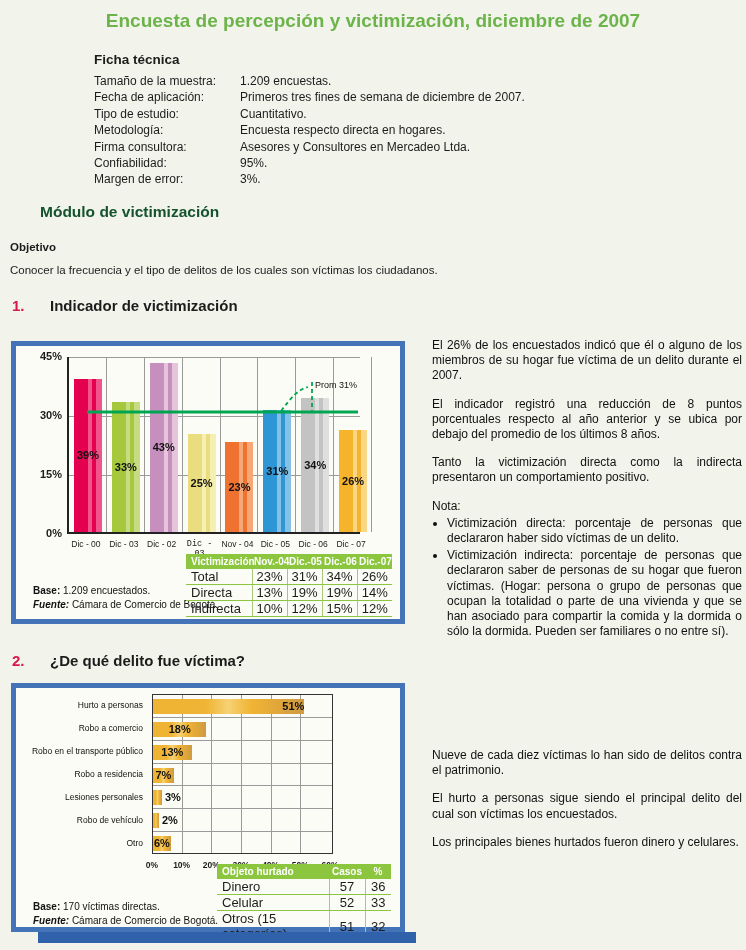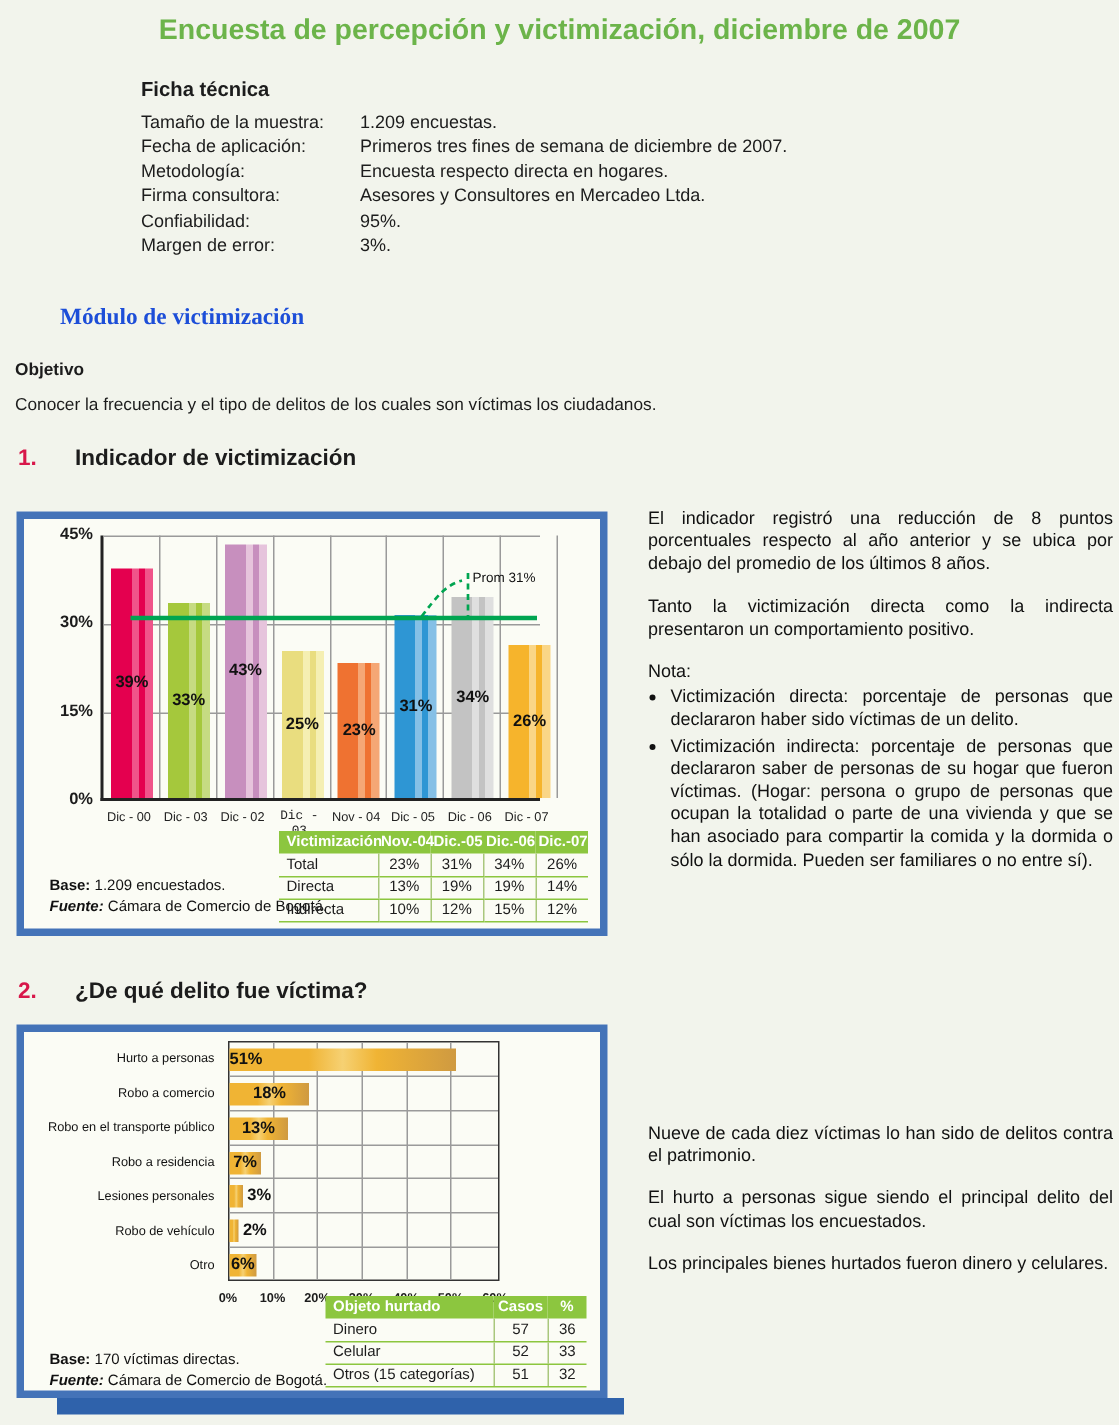--- a/index.html
+++ b/index.html
@@ -11,21 +11,21 @@
   }
   .title{ position:absolute; top:10px; left:0; right:0; text-align:center;
     font-size:19px; font-weight:700; color:#6cb44a; }
 
   
   .ficha{ position:absolute; left:70px; top:52px; width:620px;margin-left:24px; }
   .ficha-heading{ font-size:13.5px; font-weight:700; margin-bottom:6px; }
   .ficha-row{ display:flex; font-size:12px; line-height:16.4px; }
   .flabel{ width:146px; flex:none; }
 
-  .module-heading{ position:absolute; left:40px; top:203px; font-size:15.5px; font-weight:700; color:#1d4ed8;font-family:Liberation Serif, serif; }
+  .module-heading{ position:absolute; left:40px; top:203px; font-size:15.5px; font-weight:700; color:#14532d; }
   .obj-label{ position:absolute; left:10px; top:241px; font-size:11.5px; font-weight:700; }
   .obj-text{ position:absolute; left:10px; top:264px; font-size:11.5px; }
 
   .section-heading{ position:absolute; left:12px; display:flex; font-size:15px; font-weight:700; }
   .section-heading .num{ color:#d8174a; width:38px; flex:none; }
   .s1{ top:297px; } .s2{ top:652px; }
 
   
   .chart-box{ position:absolute; left:11px; width:394px; background:#fbfcf5; border:5px solid #4473b8; }
   .box1{ top:341px; height:283px; }
@@ -57,21 +57,21 @@
   .base-label{ font-weight:700; }
   .fuente-label{ font-weight:700; font-style:italic; }
 
   
   .green-table{ position:absolute; border-collapse:collapse; table-layout:fixed; }
   .t1{ left:170px; top:208px; width:206px; }
   .t2{ left:201px; top:176px; width:174px; }
   .green-table th{ background:#8cc63f; color:#fff; font-size:10px; font-weight:700;
     padding:2px 2px; text-align:center; }
   .green-table th:first-child{ text-align:left; padding-left:5px; }
-  .green-table td{ font-size:10px; height:15px; padding:0 3px; text-align:center;
+  .green-table td{ font-size:13px; height:15px; padding:0 3px; text-align:center;
     border-bottom:1.5px solid #8cc63f; border-left:1px solid #a9c77d; background:transparent; }
   .green-table td:first-child{ text-align:left; border-left:none; padding-left:5px; }
 
   
   .side-text{ position:absolute; left:432px; width:310px; font-size:12px; line-height:15.2px; text-align:justify; color:#111; }
   .st1{ top:338px; } .st2{ top:748px; }
   .side-text p{ margin:0 0 13px; }
   .side-text .nota{ margin:0 0 2px; }
   .side-text ul{ margin:0; padding-left:15px; }
   .side-text li{ margin-bottom:2px; text-align:justify; }
@@ -96,20 +96,24 @@
   <div class="ficha">
     <div class="ficha-heading">Ficha técnica</div>
     <div id="ficha-rows">
         <div class="ficha-row">
           <span class="flabel">Tamaño de la muestra:</span>
           <span class="fvalue">1.209 encuestas.</span>
         </div>
         <div class="ficha-row">
           <span class="flabel">Fecha de aplicación:</span>
           <span class="fvalue">Primeros tres fines de semana de diciembre de 2007.</span>
+        </div>
+        <div class="ficha-row">
+          <span class="flabel">Tipo de estudio:</span>
+          <span class="fvalue">Cuantitativo.</span>
         </div>
         <div class="ficha-row">
           <span class="flabel">Metodología:</span>
           <span class="fvalue">Encuesta respecto directa en hogares.</span>
         </div>
         <div class="ficha-row">
           <span class="flabel">Firma consultora:</span>
           <span class="fvalue">Asesores y Consultores en Mercadeo Ltda.</span>
         </div>
         <div class="ficha-row">
@@ -233,20 +237,21 @@
             <td>10%</td>
             <td>12%</td>
             <td>15%</td>
             <td>12%</td>
           </tr>
         </tbody>
       </table>
   </div>
 
   <div class="side-text st1">
+    <p>El 26% de los encuestados indicó que él o alguno de los miembros de su hogar fue víctima de un delito durante el 2007.</p>
     <p>El indicador registró una reducción de 8 puntos porcentuales respecto al año anterior y se ubica por debajo del promedio de los últimos 8 años.</p>
     <p>Tanto la victimización directa como la indirecta presentaron un comportamiento positivo.</p>
     <p class="nota">Nota:</p>
     <ul>
       <li>Victimización directa: porcentaje de personas que declararon haber sido víctimas de un delito.</li>
       <li>Victimización indirecta: porcentaje de personas que declararon saber de personas de su hogar que fueron víctimas. (Hogar: persona o grupo de personas que ocupan la totalidad o parte de una vivienda y que se han asociado para compartir la comida y la dormida o sólo la dormida. Pueden ser familiares o no entre sí).</li>
     </ul>
   </div>
 
   <div class="section-heading s2">
@@ -270,21 +275,21 @@
         <div class="vgrid" style="left: 88px;"></div>
         <div class="vgrid" style="left: 117.667px;"></div>
         <div class="vgrid" style="left: 147.333px;"></div>
         <div class="hgrid" style="top: 21.8571px;"></div>
         <div class="hgrid" style="top: 44.7143px;"></div>
         <div class="hgrid" style="top: 67.5714px;"></div>
         <div class="hgrid" style="top: 90.4286px;"></div>
         <div class="hgrid" style="top: 113.286px;"></div>
         <div class="hgrid" style="top: 136.143px;"></div>
         <div class="hbar" style="top: 3.92857px; width: 151.3px; background: linear-gradient(90deg, rgb(240, 180, 52) 0%, rgb(240, 180, 52) 35%, rgb(246, 209, 115) 50%, rgb(240, 180, 52) 65%, rgb(207, 154, 65) 100%);"></div>
-        <span class="hlabel" style="top: 3.92857px; left: 0px; width: 151.3px; text-align: left;">51%</span>
+        <span class="hlabel" style="top: 3.92857px; left: 0px; width: 151.3px; text-align: right; padding-left: 16px;">51%</span>
         <div class="hbar" style="top: 26.7857px; width: 53.4px; background: linear-gradient(90deg, rgb(240, 180, 52) 0%, rgb(240, 180, 52) 35%, rgb(246, 209, 115) 50%, rgb(240, 180, 52) 65%, rgb(207, 154, 65) 100%);"></div>
         <span class="hlabel" style="top: 26.7857px; left: 0px; width: 53.4px; text-align: center;">18%</span>
         <div class="hbar" style="top: 49.6429px; width: 38.5667px; background: linear-gradient(90deg, rgb(240, 180, 52) 0%, rgb(240, 180, 52) 35%, rgb(246, 209, 115) 50%, rgb(240, 180, 52) 65%, rgb(207, 154, 65) 100%);"></div>
         <span class="hlabel" style="top: 49.6429px; left: 0px; width: 38.5667px; text-align: center;">13%</span>
         <div class="hbar" style="top: 72.5px; width: 20.7667px; background: linear-gradient(90deg, rgb(240, 180, 52) 0%, rgb(240, 180, 52) 35%, rgb(246, 209, 115) 50%, rgb(240, 180, 52) 65%, rgb(207, 154, 65) 100%);"></div>
         <span class="hlabel" style="top: 72.5px; left: 0px; width: 20.7667px; text-align: center;">7%</span>
         <div class="hbar" style="top: 95.3571px; width: 8.9px; background: linear-gradient(90deg, rgb(240, 180, 52) 0%, rgb(240, 180, 52) 35%, rgb(246, 209, 115) 50%, rgb(240, 180, 52) 65%, rgb(207, 154, 65) 100%);"></div>
         <span class="hlabel" style="top: 95.3571px; left: 11.9px;">3%</span>
         <div class="hbar" style="top: 118.214px; width: 5.93333px; background: linear-gradient(90deg, rgb(240, 180, 52) 0%, rgb(240, 180, 52) 35%, rgb(246, 209, 115) 50%, rgb(240, 180, 52) 65%, rgb(207, 154, 65) 100%);"></div>
         <span class="hlabel" style="top: 118.214px; left: 8.93333px;">2%</span>

